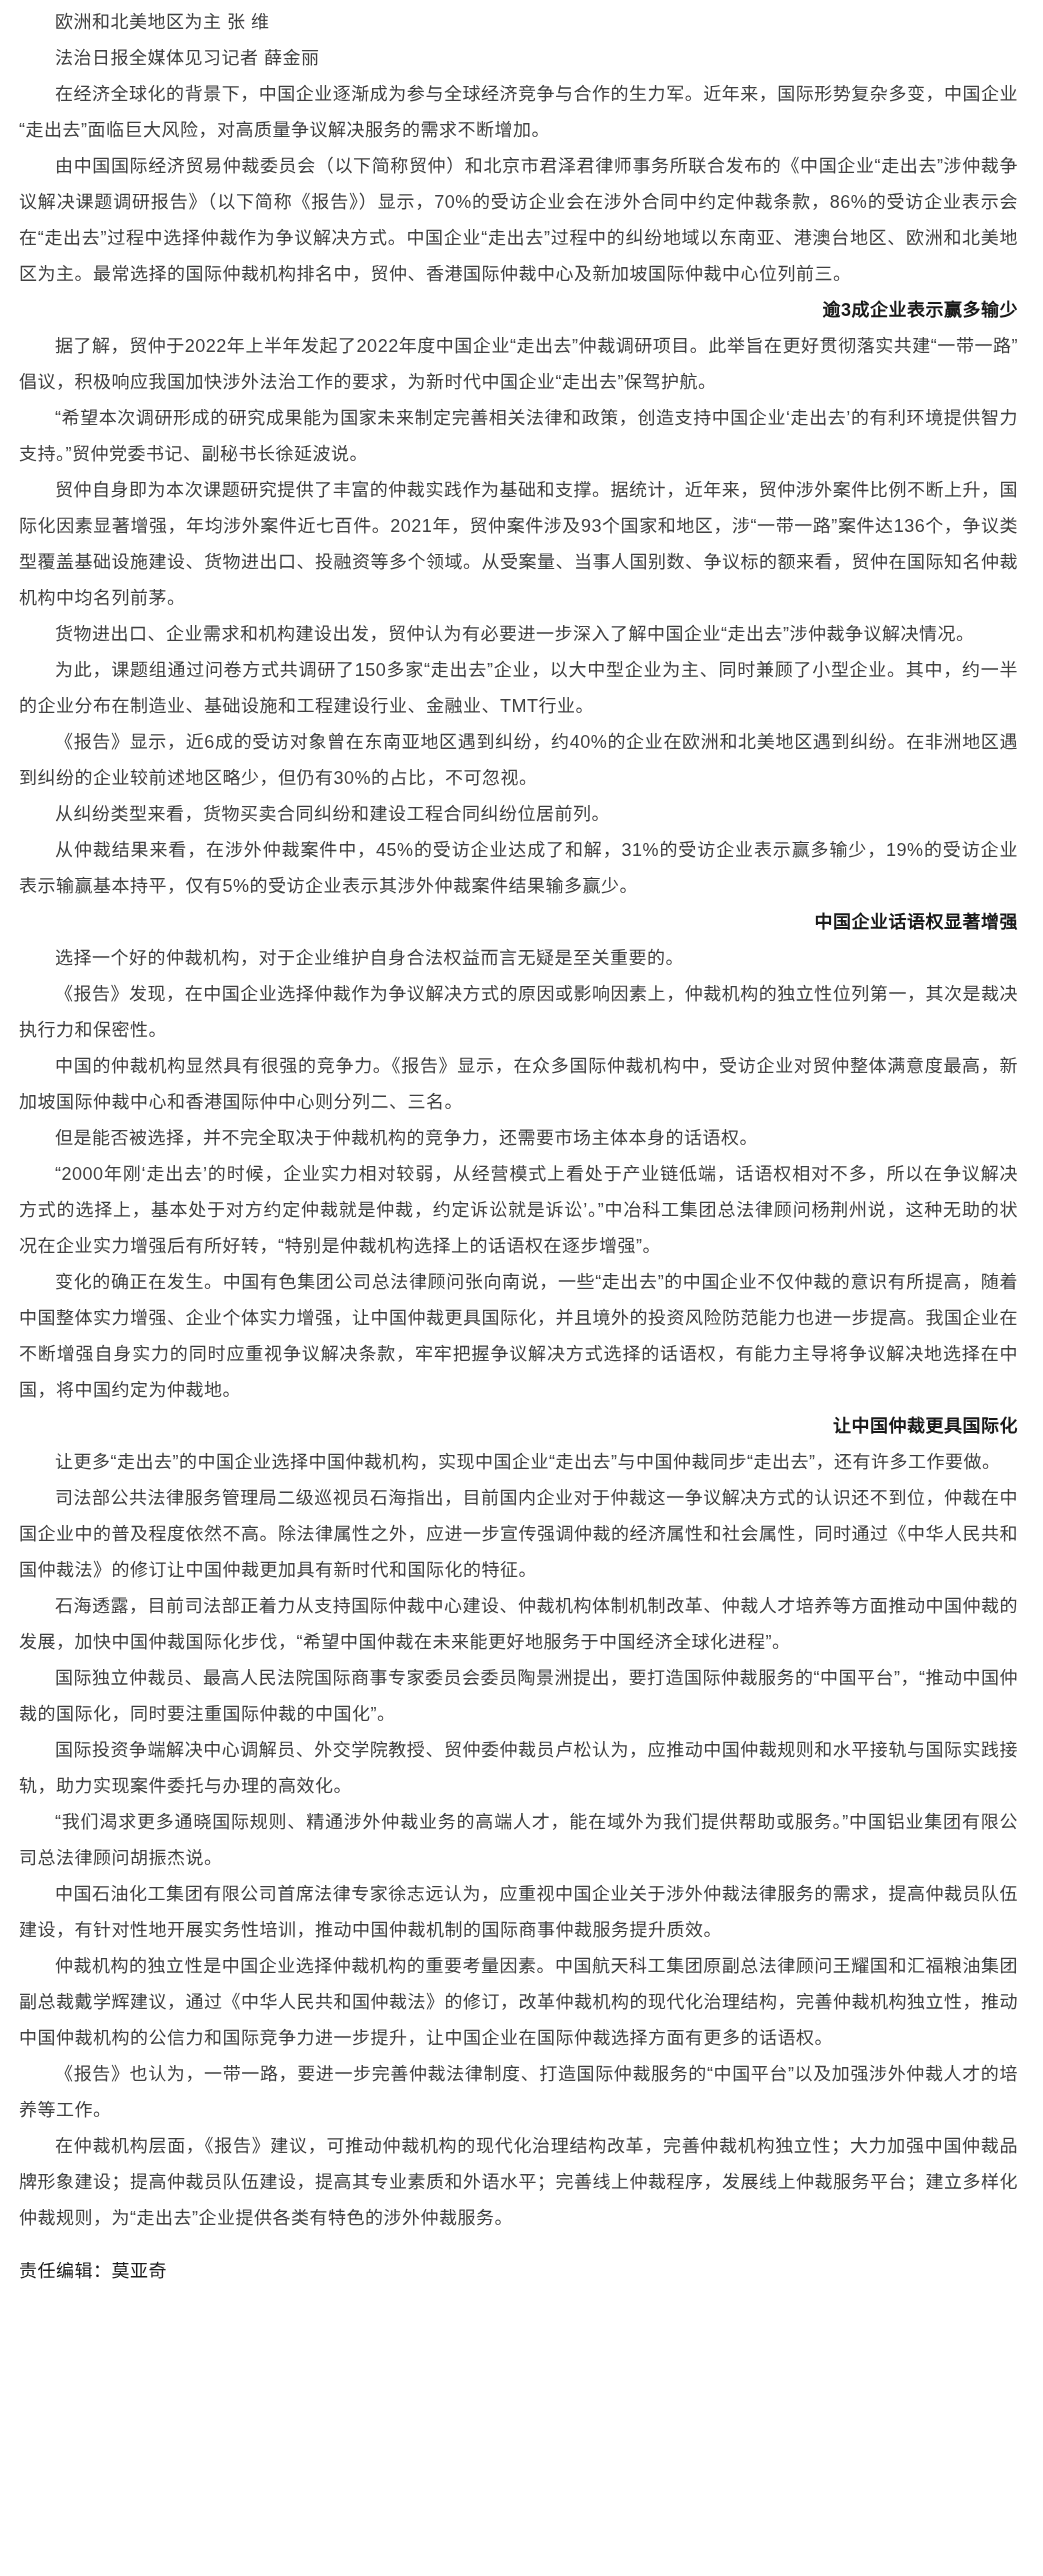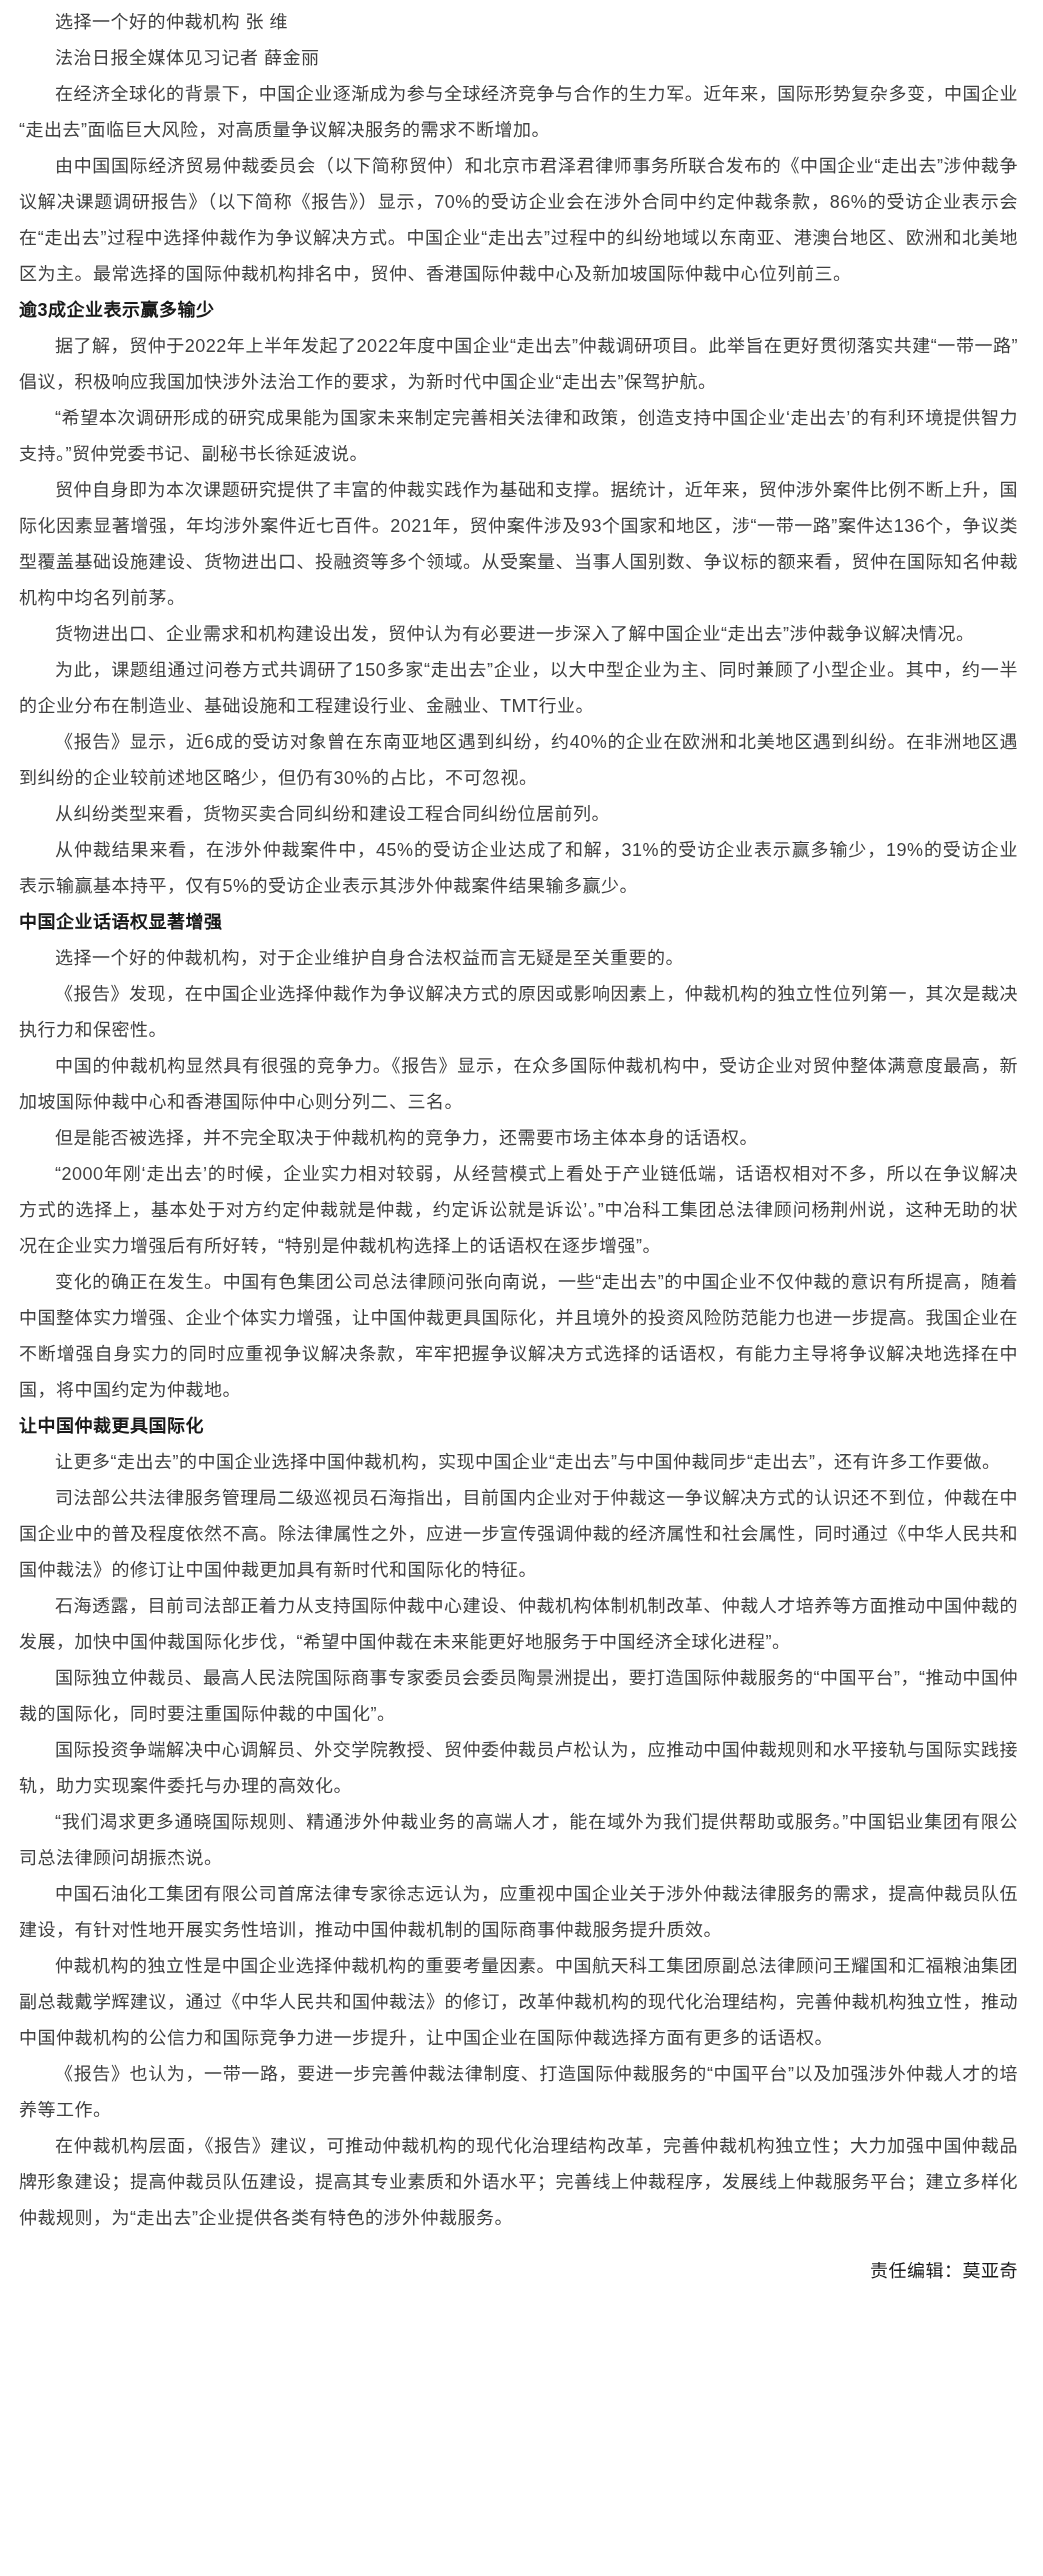--- a/index.html
+++ b/index.html
@@ -27,36 +27,36 @@
     text-align: justify;
   }
   .article p.byline {
     text-align: left;
   }
   .article h2.heading {
     margin: 0;
     font-size: 18px;
     line-height: 36px;
     font-weight: bold;
-    text-align: left;
+    text-align: right;
     text-indent: 0;
     color: #1a1a1a;
   }
   .footer-line {
     margin-top: 17px;
-    text-align: right;
+    text-align: left;
     color: #1a1a1a;
   }
 </style>
 </head>
 <body>
 
 <div class="article">
   <div id="article-body">
-      <p class="byline">选择一个好的仲裁机构 张 维</p>
+      <p class="byline">欧洲和北美地区为主 张 维</p>
       <p class="byline">法治日报全媒体见习记者 薛金丽</p>
       <p class="paragraph">在经济全球化的背景下，中国企业逐渐成为参与全球经济竞争与合作的生力军。近年来，国际形势复杂多变，中国企业“走出去”面临巨大风险，对高质量争议解决服务的需求不断增加。</p>
       <p class="paragraph">由中国国际经济贸易仲裁委员会（以下简称贸仲）和北京市君泽君律师事务所联合发布的《中国企业“走出去”涉仲裁争议解决课题调研报告》（以下简称《报告》）显示，70%的受访企业会在涉外合同中约定仲裁条款，86%的受访企业表示会在“走出去”过程中选择仲裁作为争议解决方式。中国企业“走出去”过程中的纠纷地域以东南亚、港澳台地区、欧洲和北美地区为主。最常选择的国际仲裁机构排名中，贸仲、香港国际仲裁中心及新加坡国际仲裁中心位列前三。</p>
       <h2 class="heading">逾3成企业表示赢多输少</h2>
       <p class="paragraph">据了解，贸仲于2022年上半年发起了2022年度中国企业“走出去”仲裁调研项目。此举旨在更好贯彻落实共建“一带一路”倡议，积极响应我国加快涉外法治工作的要求，为新时代中国企业“走出去”保驾护航。</p>
       <p class="paragraph">“希望本次调研形成的研究成果能为国家未来制定完善相关法律和政策，创造支持中国企业‘走出去’的有利环境提供智力支持。”贸仲党委书记、副秘书长徐延波说。</p>
       <p class="paragraph">贸仲自身即为本次课题研究提供了丰富的仲裁实践作为基础和支撑。据统计，近年来，贸仲涉外案件比例不断上升，国际化因素显著增强，年均涉外案件近七百件。2021年，贸仲案件涉及93个国家和地区，涉“一带一路”案件达136个，争议类型覆盖基础设施建设、货物进出口、投融资等多个领域。从受案量、当事人国别数、争议标的额来看，贸仲在国际知名仲裁机构中均名列前茅。</p>
       <p class="paragraph">货物进出口、企业需求和机构建设出发，贸仲认为有必要进一步深入了解中国企业“走出去”涉仲裁争议解决情况。</p>
       <p class="paragraph">为此，课题组通过问卷方式共调研了150多家“走出去”企业，以大中型企业为主、同时兼顾了小型企业。其中，约一半的企业分布在制造业、基础设施和工程建设行业、金融业、TMT行业。</p>
       <p class="paragraph">《报告》显示，近6成的受访对象曾在东南亚地区遇到纠纷，约40%的企业在欧洲和北美地区遇到纠纷。在非洲地区遇到纠纷的企业较前述地区略少，但仍有30%的占比，不可忽视。</p>

